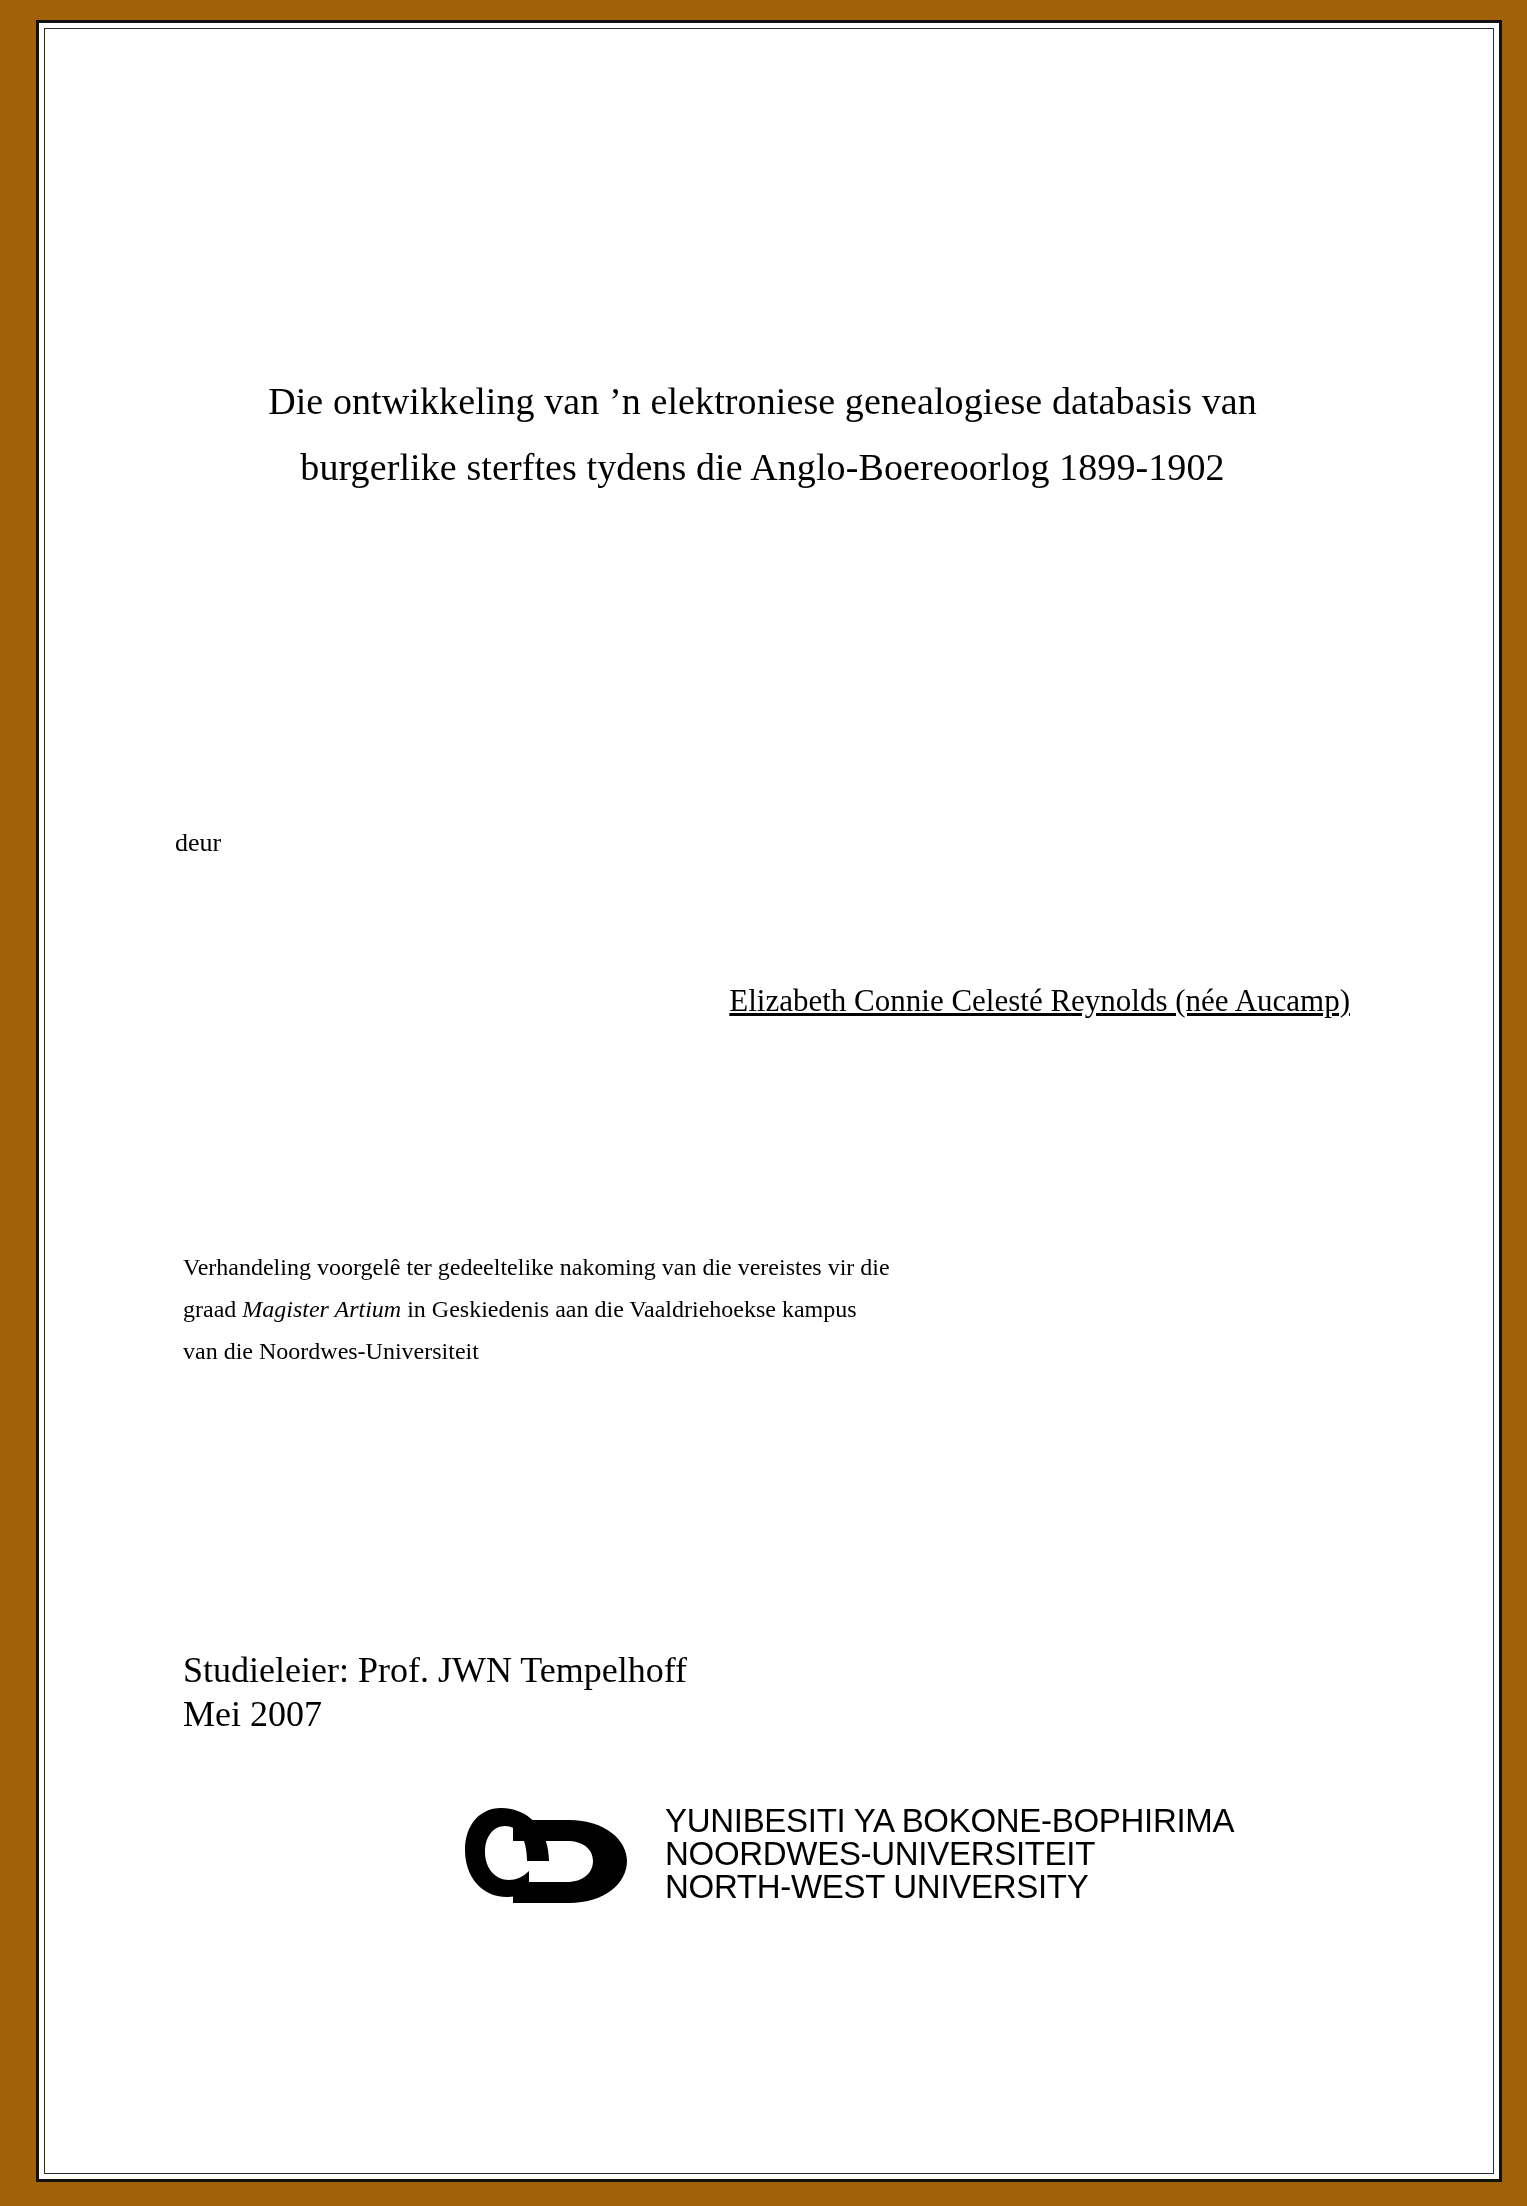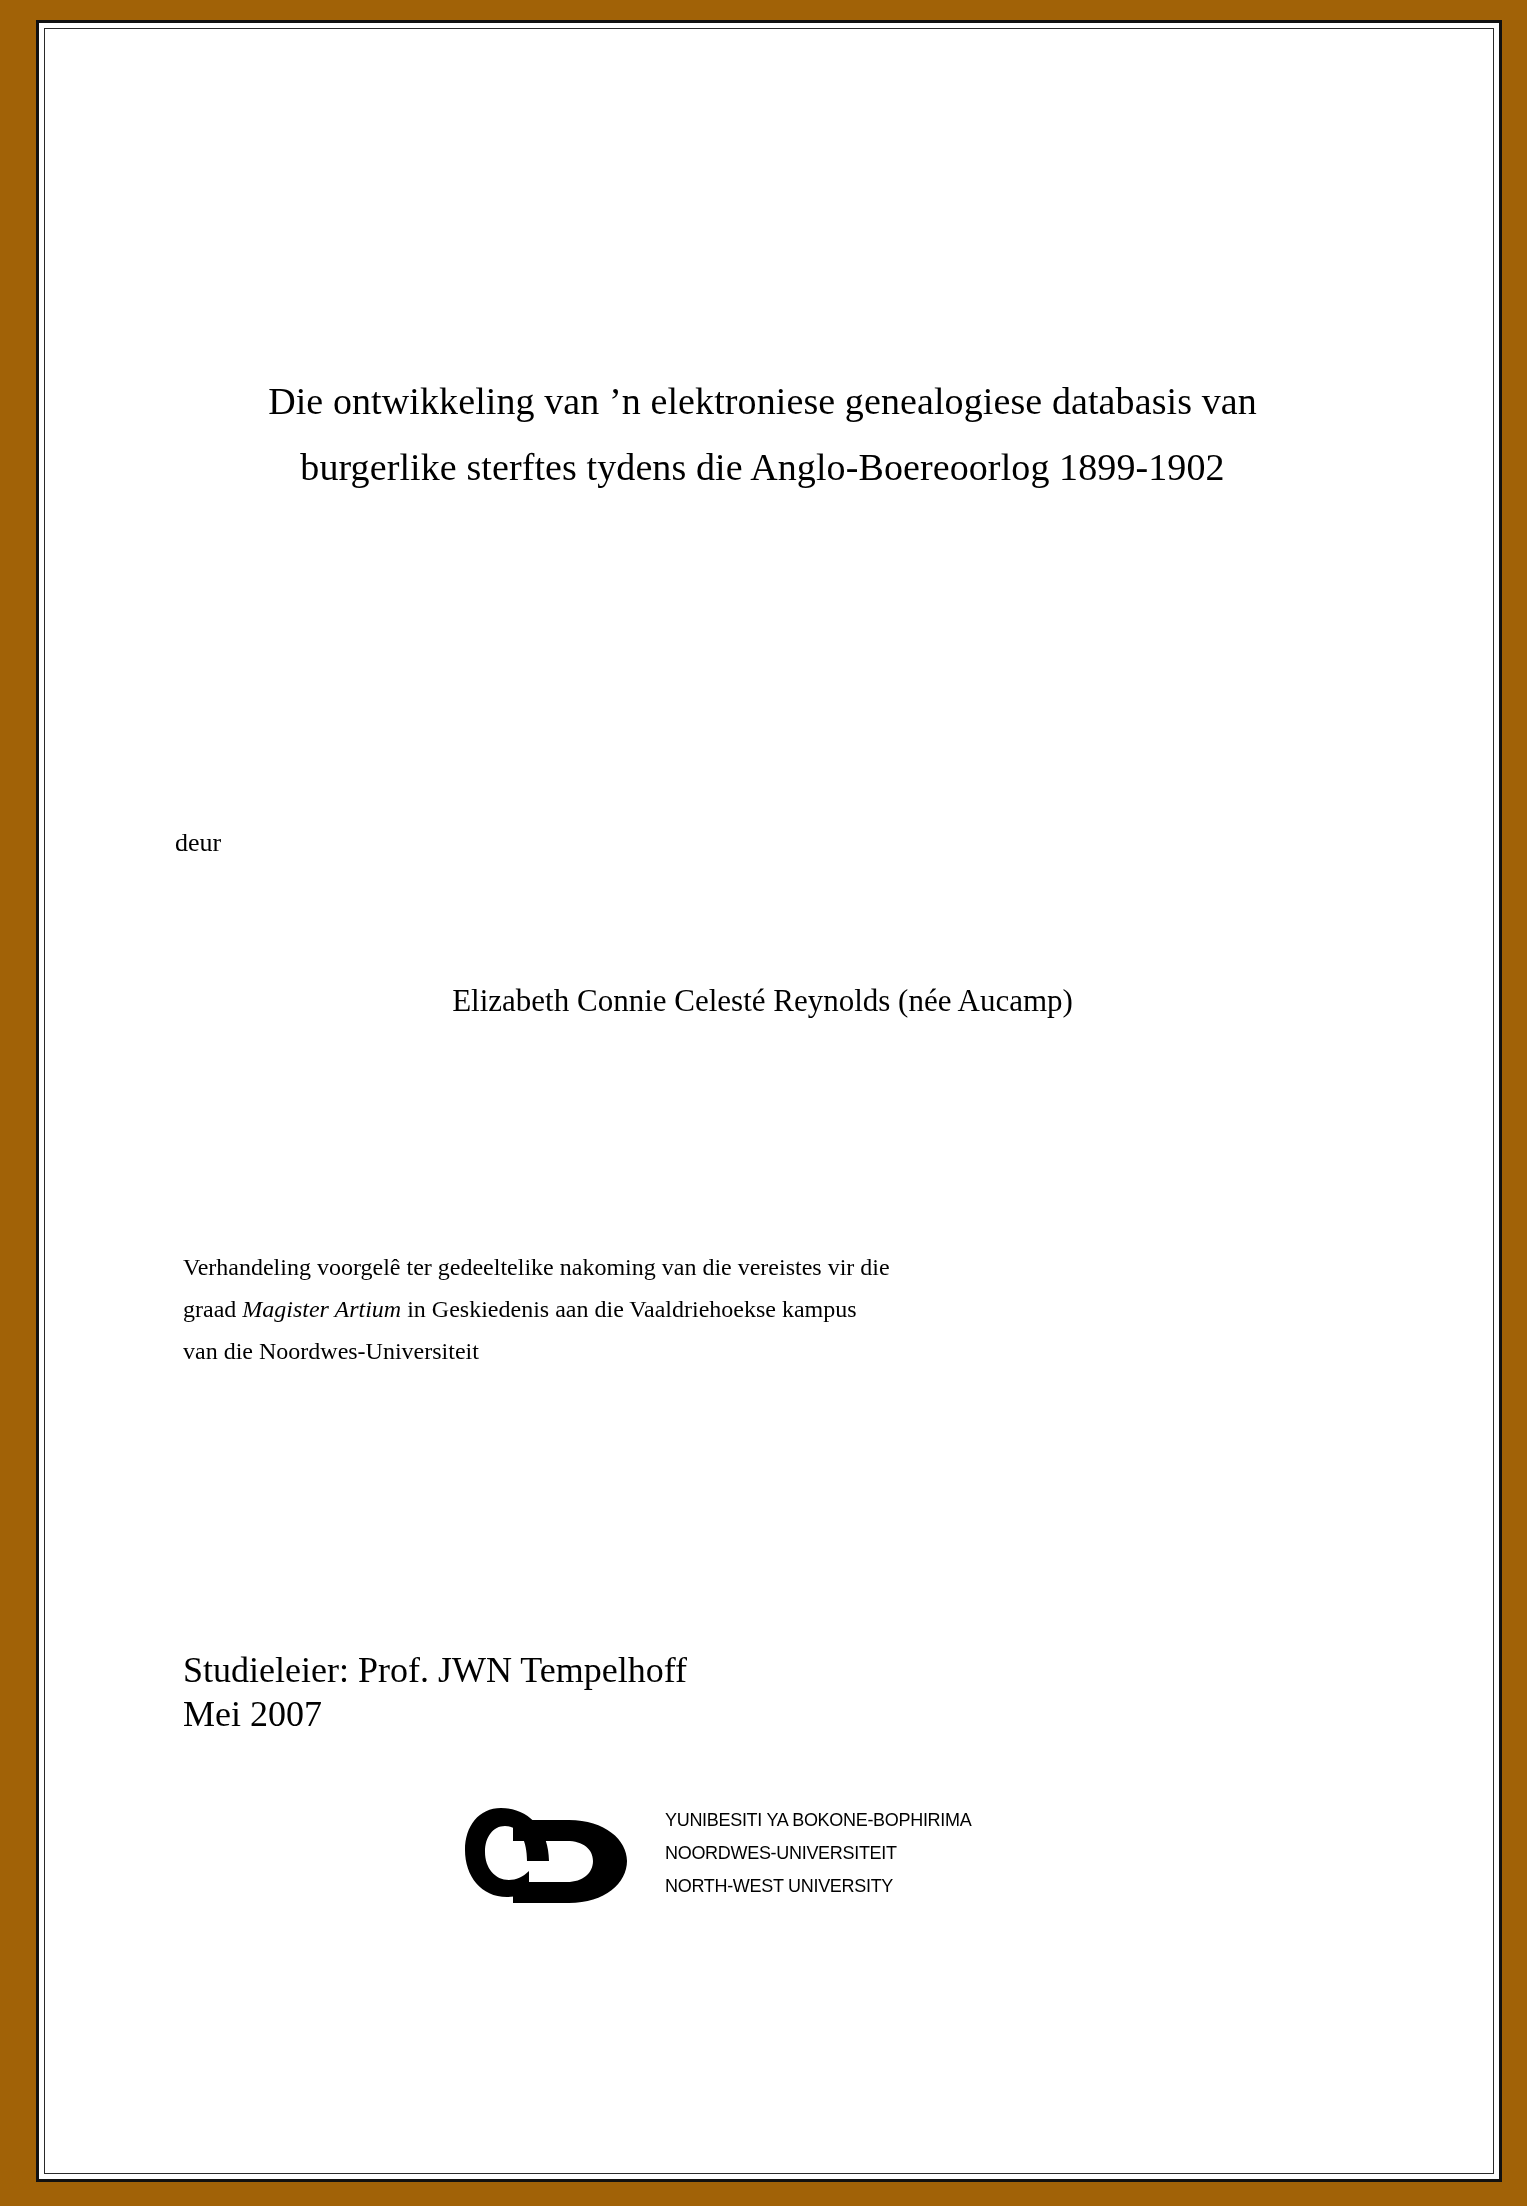--- a/index.html
+++ b/index.html
@@ -79,22 +79,23 @@
     text-align: left;
     font-size: 26px;
   }
 
   
   .author {
     position: absolute;
     top: 955px;
     left: 0;
     width: 1175px;
-    text-align: center;
+    text-align: right;
     font-size: 31px;
+    text-decoration: underline;
   }
 
   
   .statement {
     position: absolute;
     top: 1218px;
     left: 8px;
     width: 1152px;
     font-size: 24px;
     line-height: 42px;
@@ -134,21 +135,21 @@
     left: 0;
     top: 4px;
     width: 200px;
     height: 118px;
   }
   .logo-text {
     position: absolute;
     left: 200px;
     top: 6px;
     font-family: "Liberation Sans", sans-serif;
-    font-size: 18px;
+    font-size: 33px;
     line-height: 33px;
     letter-spacing: -0.3px;
     white-space: nowrap;
   }
 </style>
 </head>
 <body>
 
 <div class="scan">
 

